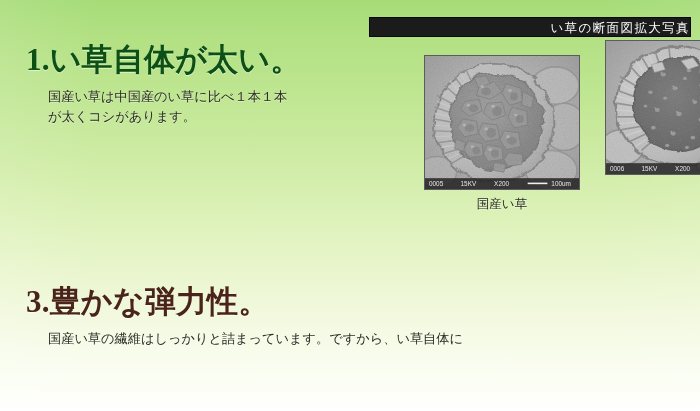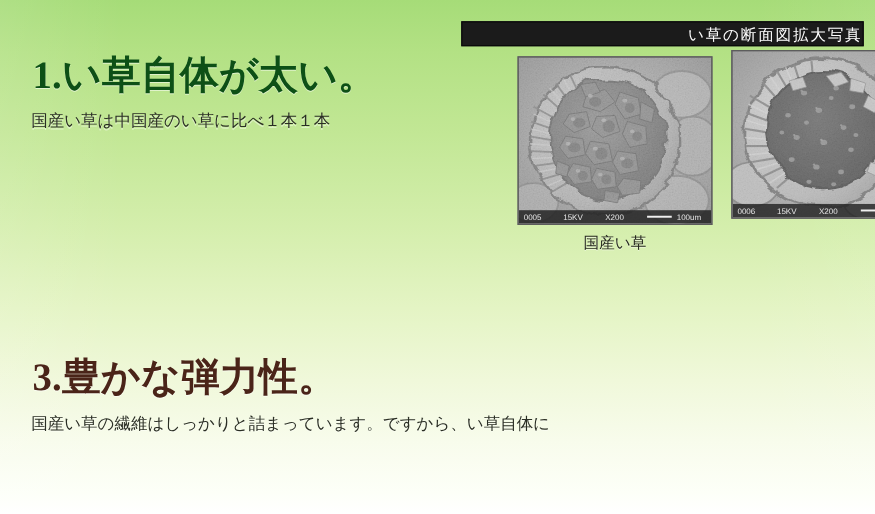--- a/index.html
+++ b/index.html
@@ -75,21 +75,21 @@
     line-height: 1.16;
     font-weight: 700;
     letter-spacing: 0.2px;
     white-space: nowrap;
     font-family: Liberation Serif, serif;
     text-shadow: 0 1px 0 rgba(255,255,255,0.55);
   }
 
   .feature-body {
     margin: 0;
-    padding: 9px 0 0 25px;
+    padding: 9px 0 0 48px;
     font-size: 13.2px;
     line-height: 1.52;
     color: #2a2e24;
     font-family: "Liberation Serif", "DejaVu Serif", serif;
     text-shadow: 0 1px 0 rgba(255,255,255,0.45);
   }
 
   .feature-body .line {
     display: block;
     white-space: nowrap;
@@ -170,40 +170,41 @@
 <body>
 
 <div id="poster">
 
   <div class="left-col">
 
     <section class="feature-block feature-1">
       <h2 class="feature-heading" style="color:#0d5016;">1.い草自体が太い。</h2>
       <p class="feature-body">
         <span class="line">国産い草は中国産のい草に比べ１本１本</span>
+        <span class="line">が太くコシがあります。</span>
       </p>
     </section>
 
 
     <section class="feature-block feature-3">
       <h2 class="feature-heading" style="color:#4a2418;">3.豊かな弾力性。</h2>
       <p class="feature-body">
         <span class="line">国産い草の繊維はしっかりと詰まっています。ですから、い草自体に</span>
       </p>
     </section>
 
   </div>
 
   <div class="right-col">
 
     <div class="photo-banner">い草の断面図拡大写真</div>
 
     <div class="photo-row">
 
-      <figure class="photo-cell" style="margin:5px;padding-left:40px;">
+      <figure class="photo-cell" style="margin:15px;padding-left:40px;">
         <div class="photo-frame">
           <svg viewBox="0 0 156 135" preserveAspectRatio="none" role="img">
             <defs>
               <radialGradient id="bgGlowA" cx="50%" cy="45%" r="75%">
                 <stop offset="0%" stop-color="#cfcfcf"></stop>
                 <stop offset="55%" stop-color="#a6a6a6"></stop>
                 <stop offset="100%" stop-color="#7b7b7b"></stop>
               </radialGradient>
               <radialGradient id="coreA" cx="42%" cy="38%" r="68%">
                 <stop offset="0%" stop-color="#8c8c8c"></stop>

